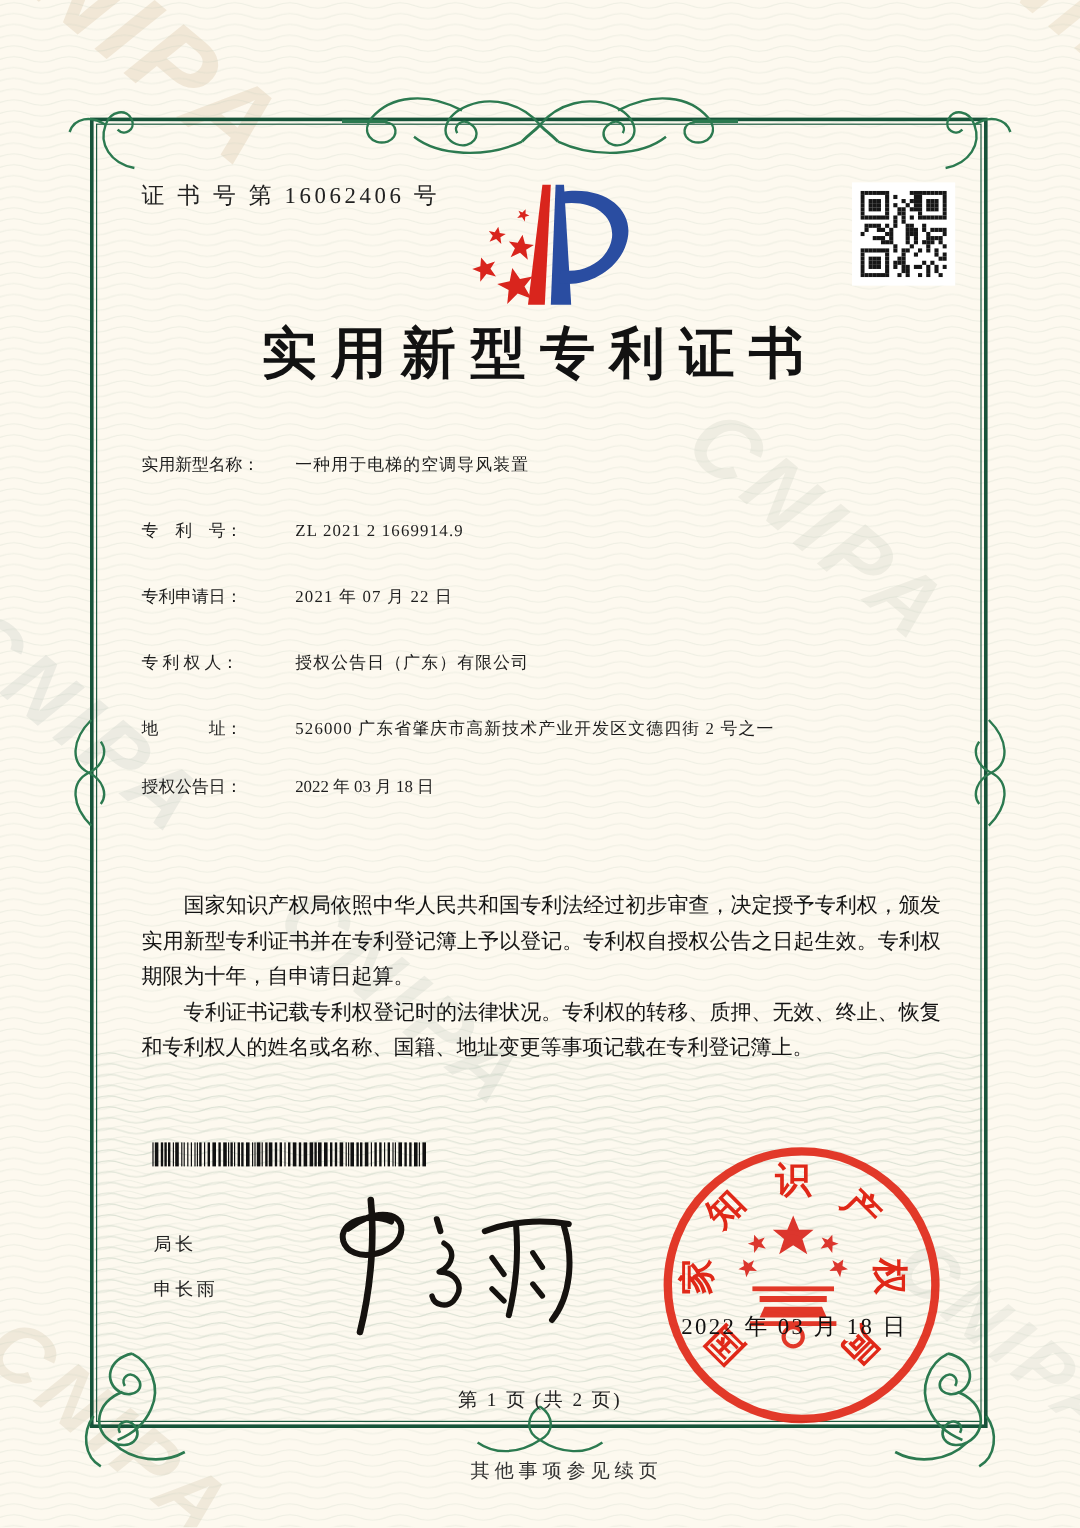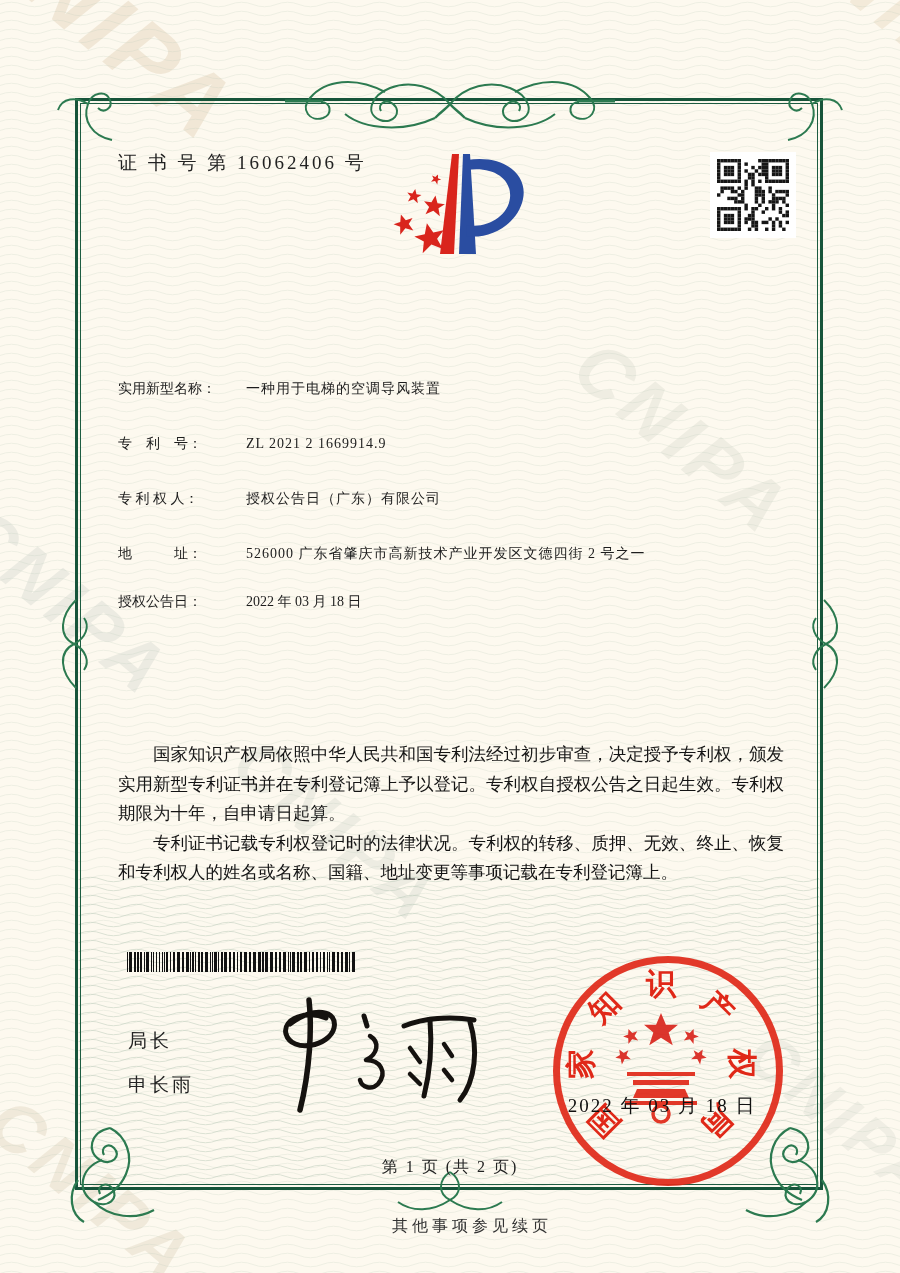--- a/index.html
+++ b/index.html
@@ -41,21 +41,21 @@
   .grant-left .flabel{width:128px;}
   .grant-right .flabel{width:118px;}
 
   .paras{position:absolute;left:118px;top:740px;width:666px;font-size:17.5px;line-height:29.5px;text-align:justify;color:#141414;}
   .paras p{margin:0;text-indent:2em;}
 
   .barcode{position:absolute;left:127px;top:952px;height:20px;display:flex;align-items:stretch;}
   .barcode .b{background:#111;}
   .barcode .g{background:transparent;}
 
-  .director{position:absolute;left:128px;top:1028px;font-size:19px;letter-spacing:3px;color:#222;}
+  .director{position:absolute;left:128px;top:1028px;font-size:15px;letter-spacing:3px;color:#222;}
   .director div{margin-bottom:18px;}
   .signature{position:absolute;left:252px;top:992px;}
 
   .seal{position:absolute;left:545px;top:948px;width:232px;height:232px;}
   .seal-ring{position:absolute;left:8px;top:8px;width:216px;height:216px;border:7px solid #e02818;border-radius:50%;opacity:.92;}
   .seal-char{position:absolute;left:50%;top:50%;font-size:30px;font-weight:bold;color:#e02818;font-family:"Liberation Serif","DejaVu Serif",serif;}
   .seal-emblem{position:absolute;left:50%;top:50%;transform:translate(-50%,-50%);}
   .seal-date{position:absolute;left:552px;top:1093px;width:220px;text-align:center;font-size:19px;letter-spacing:2px;color:#111;}
 
   .page-footer{position:absolute;left:0;top:1157px;width:900px;text-align:center;font-size:16px;letter-spacing:2px;color:#222;}
@@ -373,27 +373,31 @@
         <rect x="17.14" y="68.57" width="3.43" height="3.43" fill="#161616"></rect>
         <rect x="20.57" y="68.57" width="3.43" height="3.43" fill="#161616"></rect>
         <rect x="30.86" y="68.57" width="3.43" height="3.43" fill="#161616"></rect>
         <rect x="37.71" y="68.57" width="3.43" height="3.43" fill="#161616"></rect>
         <rect x="48.00" y="68.57" width="3.43" height="3.43" fill="#161616"></rect>
         <rect x="54.86" y="68.57" width="3.43" height="3.43" fill="#161616"></rect>
         <rect x="65.14" y="68.57" width="3.43" height="3.43" fill="#161616"></rect>
       </svg>
   </div>
 
+  <div class="title">实用新型专利证书</div>
 
   <div class="fields">
     <div class="frow">
       <span class="flabel">实用新型名称：</span><span class="fvalue">一种用于电梯的空调导风装置</span>
     </div>
     <div class="frow">
       <span class="flabel">专　利　号：</span><span class="fvalue">ZL 2021 2 1669914.9</span>
+    </div>
+    <div class="frow">
+      <span class="flabel">专利申请日：</span><span class="fvalue">2021 年 07 月 22 日</span>
     </div>
     <div class="frow">
       <span class="flabel">专 利 权 人：</span><span class="fvalue">授权公告日（广东）有限公司</span>
     </div>
     <div class="frow" style="margin-bottom:22px">
       <span class="flabel">地　　　址：</span><span class="fvalue">526000 广东省肇庆市高新技术产业开发区文德四街 2 号之一</span>
     </div>
     <div class="grant-row">
       <div class="grant-left">
         <span class="flabel">授权公告日：</span><span>2022 年 03 月 18 日</span>

